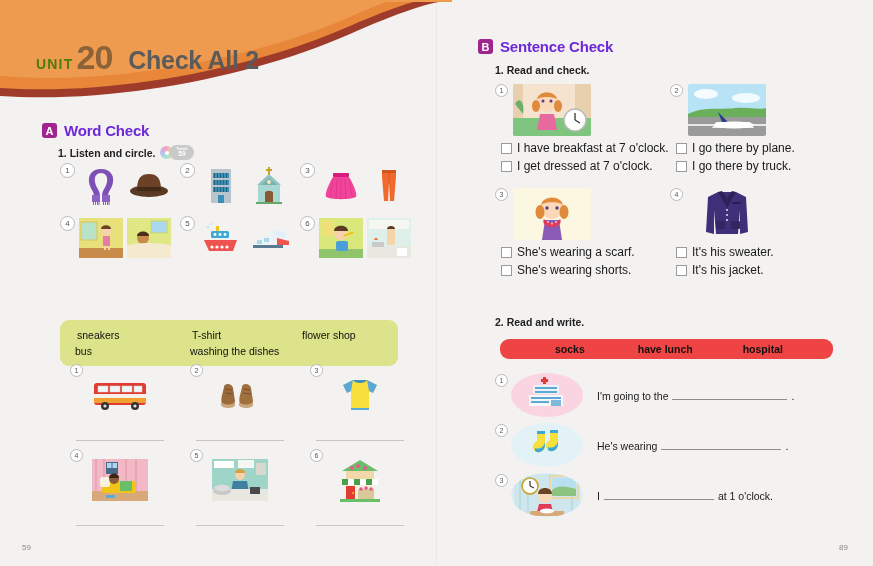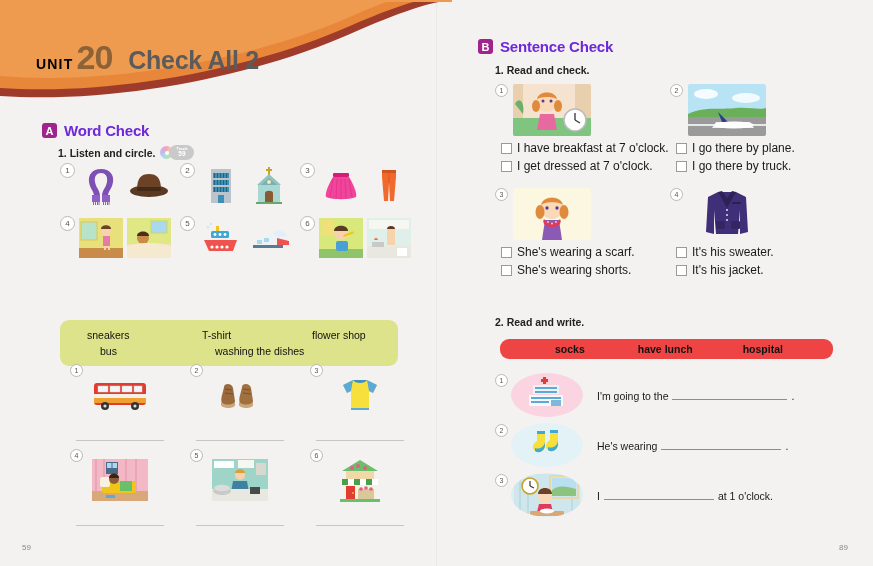--- a/index.html
+++ b/index.html
@@ -8,21 +8,21 @@
     background:#f4f2f0;
     font-family:"Liberation Sans", sans-serif;
     overflow:hidden;position:relative;
   }
   .page{position:absolute;top:0;left:0;width:873px;height:566px;}
 
   
   .banner-wrap{position:absolute;left:0;top:0;width:452px;height:104px;overflow:hidden;}
   .banner-wrap svg{display:block;}
   .unit-text{position:absolute;left:36px;top:38px;display:flex;align-items:baseline;gap:2px;}
-  .unit-label{font-size:14px;font-weight:bold;color:#000000;letter-spacing:1.2px;}
+  .unit-label{font-size:14px;font-weight:bold;color:#4d7c0f;letter-spacing:1.2px;}
   .unit-num{font-size:34px;font-weight:bold;color:#8c6239;letter-spacing:-1px;margin-left:1px;}
   .unit-title{font-size:25px;font-weight:bold;color:#5b5b5b;margin-left:14px;letter-spacing:-0.3px;}
 
   
   .sec-head{display:flex;align-items:center;gap:7px;}
   .sec-badge{
     width:15px;height:15px;background:#a0248e;color:#fff;border-radius:3px;
     font-size:11px;font-weight:bold;display:flex;align-items:center;justify-content:center;
   }
   .sec-title{color:#6d28d9;font-size:15px;font-weight:bold;letter-spacing:-0.2px;}
@@ -312,26 +312,26 @@
             <rect x="30" y="30" width="10" height="8" fill="#fff"></rect>
           </svg>
         </div>
       </div>
     </div>
   </div>
 
 
   <div class="wordbank" style="position:absolute;left:60px;top:320px;width:338px;">
     <div class="wb-row">
-      <div class="wb-cell" style="width:115px;padding-left:27px;">sneakers</div>
+      <div class="wb-cell" style="width:115px;padding-left:17px;">sneakers</div>
       <div class="wb-cell" style="width:110px;">T-shirt</div>
       <div class="wb-cell">flower shop</div>
     </div>
     <div class="wb-row">
-      <div class="wb-cell" style="width:115px;padding-left:40px;">bus</div>
+      <div class="wb-cell" style="width:115px;padding-left:15px;">bus</div>
       <div class="wb-cell">washing the dishes</div>
     </div>
   </div>
 
   <div class="a2grid">
     <div class="a2-row">
       <div class="a2-cell">
         <div class="a2-num numc sm">1</div>
         <div class="a2-pic">
           <svg width="62" height="40" viewBox="0 0 62 40">

